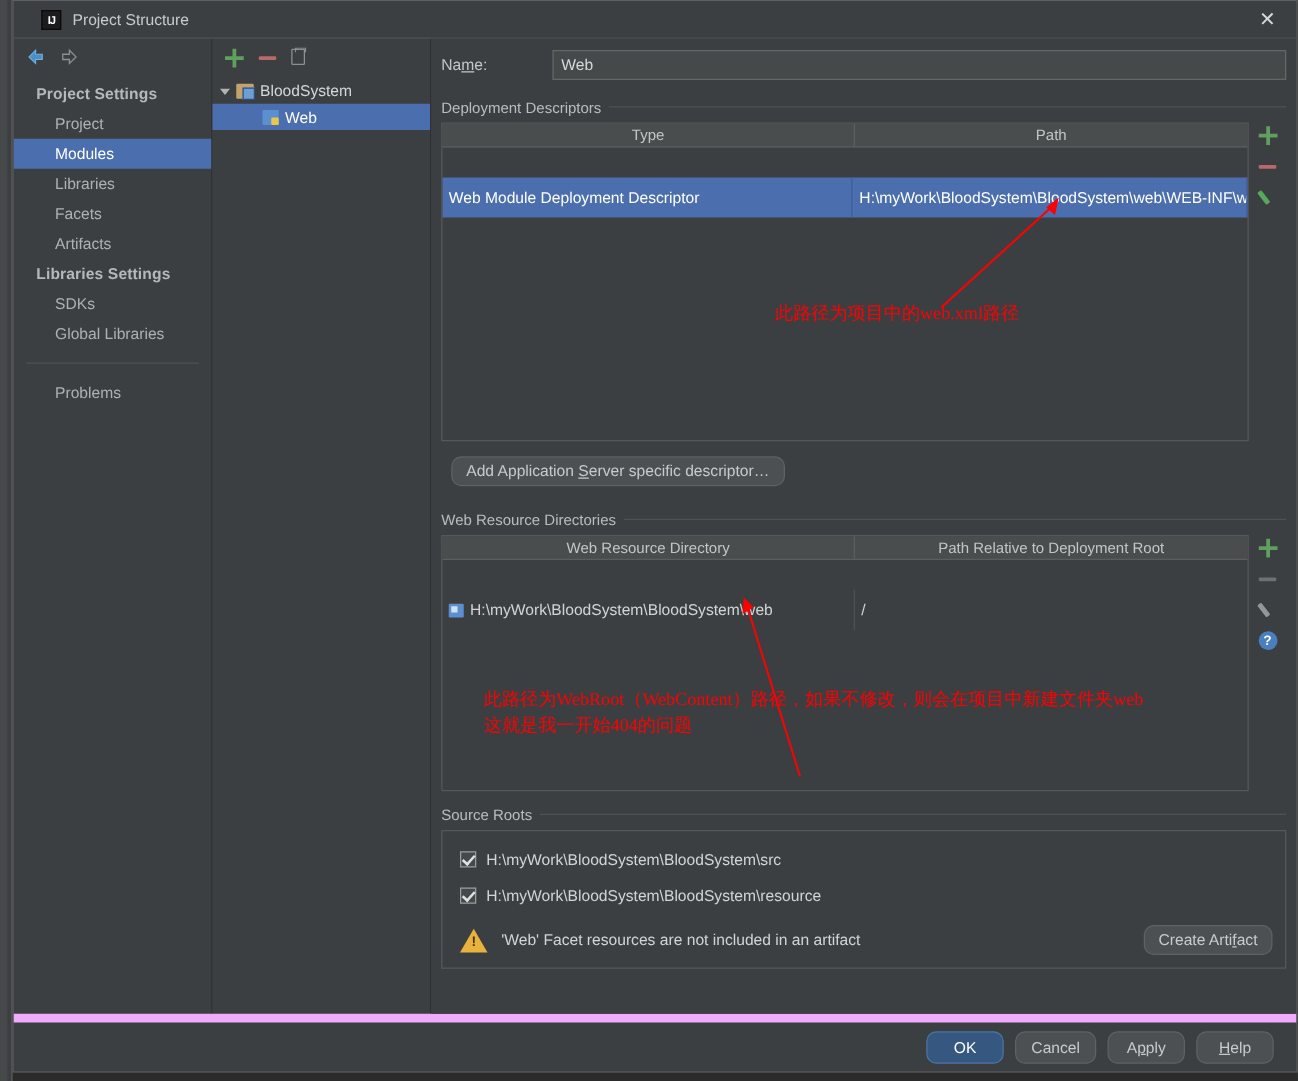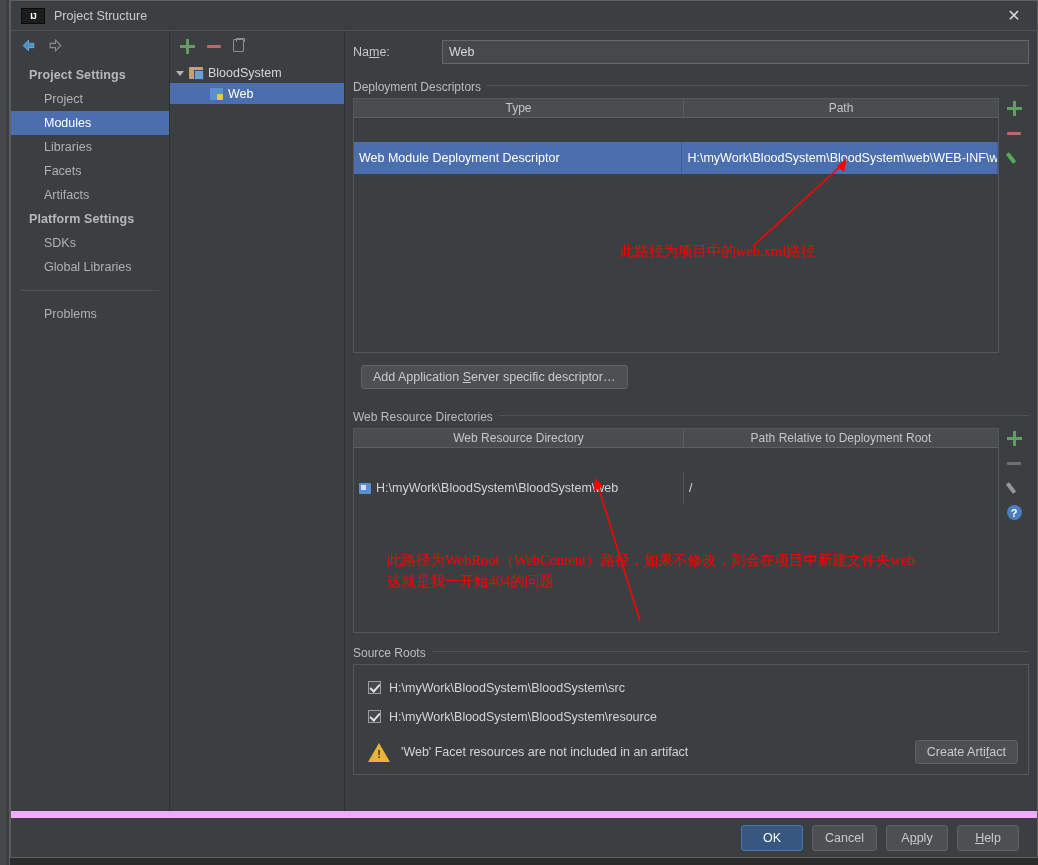--- a/index.html
+++ b/index.html
@@ -30,21 +30,21 @@
   }
 
   
   #titlebar {
     height: 30px; background: #3c3f41;
     display: flex; align-items: center;
     border-bottom: 1px solid #4e5254;
     position: relative; flex: 0 0 30px;
   }
   #title-icon {
-    width: 24px; height: 16px; margin-left: 10px;
+    width: 16px; height: 16px; margin-left: 22px;
     background: #1c1c1c; border: 1px solid #0a0a0a;
     color: #fff; font-size: 9px; font-weight: bold;
     display: flex; align-items: center; justify-content: center;
     font-family: "Liberation Sans", sans-serif; letter-spacing: -1px;
   }
   #title-text {
     margin-left: 9px; color: #c8cbcc; font-size: 12.5px;
   }
   #close-btn {
     position: absolute; right: 0; top: 0; width: 46px; height: 29px;
@@ -208,21 +208,21 @@
   .pencil-ic.gray::before { background:#93979a; }
   .help-ic {
     width:15px; height:15px; border-radius:50%; background:#4a7fbf;
     color:#ffffff; font-size:11px; font-weight:bold; display:flex;
     align-items:center; justify-content:center;
   }
 
   
   .btn {
     background: #4c5052; border: 1px solid #5e6264; color: #c8cbcc;
-    font-size: 12.5px; padding: 4px 11px; border-radius: 3px;
+    font-size: 12.5px; padding: 4px 11px; border-radius: 8px;
     cursor: pointer; font-family: "Liberation Sans", sans-serif;
   }
   .btn u { text-decoration: underline; }
   .btn.primary { background: #365880; border-color: #4a74a8; color: #ffffff; }
 
   
   .sr-box { border: 1px solid #555859; padding: 8px 0 0 0; }
   .sr-row { display: flex; align-items: center; height: 29px; padding-left: 14px; }
   .cbx {
     width: 13px; height: 13px; border: 1px solid #9a9d9e; background: #45494a;
@@ -289,21 +289,21 @@
       </div>
 
       <div id="sidebar-list">
         <div class="nav-group">Project Settings</div>
         <div class="nav-item">Project</div>
         <div class="nav-item selected">Modules</div>
         <div class="nav-item">Libraries</div>
         <div class="nav-item">Facets</div>
         <div class="nav-item">Artifacts</div>
 
-        <div class="nav-group">Platform Settings</div>
+        <div class="nav-group">Libraries Settings</div>
         <div class="nav-item">SDKs</div>
         <div class="nav-item">Global Libraries</div>
 
         <div class="nav-sep"></div>
         <div class="nav-item">Problems</div>
       </div>
     </div>
 
     <div id="treepanel">
       <div id="tree-toolbar">

